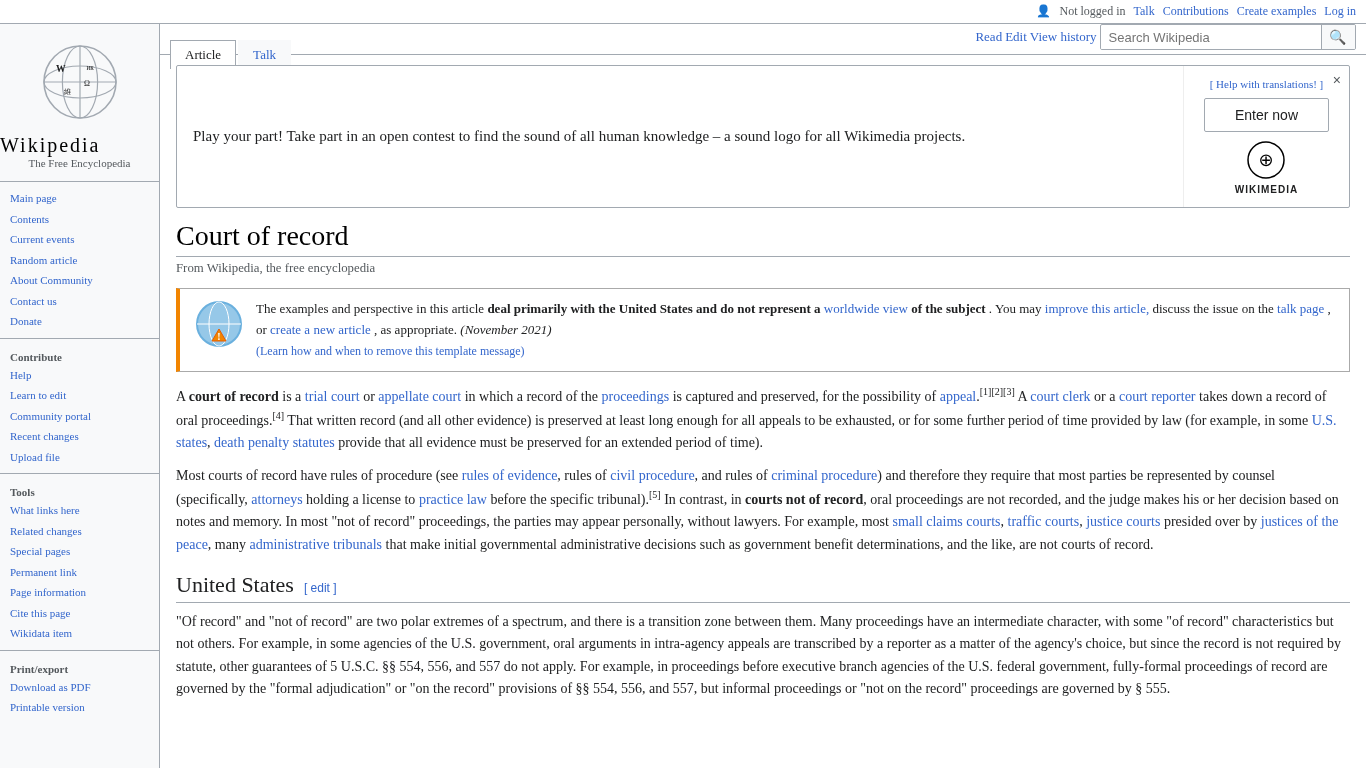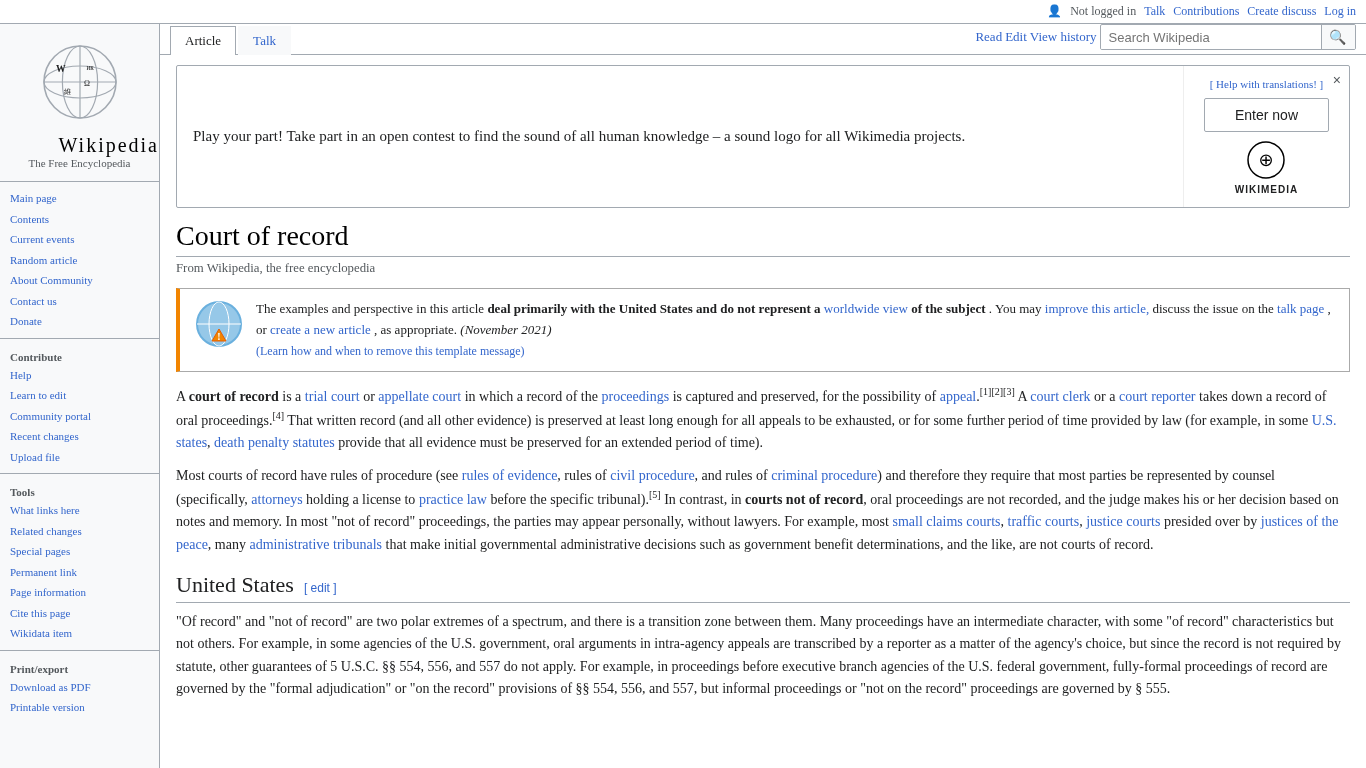--- a/index.html
+++ b/index.html
@@ -30,21 +30,21 @@
       border-right: 1px solid #a2a9b1;
       background: #f8f9fa;
       font-size: 12.8px;
     }
     .sidebar-logo {
       text-align: center;
       padding: 10px 0 8px;
     }
     .sidebar-logo svg { width: 80px; height: 80px; }
     .wiki-wordmark {
-      text-align: right;
+      text-align: left;
       font-family: 'Linux Libertine', Georgia, serif;
       font-size: 18px;
       font-weight: bold;
       color: #000;
       letter-spacing: 1px;
     }
     .wiki-tagline {
       text-align: center;
       font-size: 11px;
       color: #54595d;
@@ -87,21 +87,21 @@
     .tab {
       padding: 6px 14px;
       font-size: 13px;
       cursor: pointer;
       border: 1px solid transparent;
       border-bottom: none;
       margin-right: 2px;
       color: #3366cc;
       background: #f8f9fa;
       position: relative;
-      top: 1px;
+      top: 15px;
     }
     .tab.active {
       background: #fff;
       border-color: #a2a9b1;
       border-bottom-color: #fff;
       color: #202122;
     }
     .tabs-right {
       display: flex;
       align-items: center;
@@ -265,21 +265,21 @@
     sup { font-size: 10px; }
   </style>
 </head>
 <body>
 
 <div id="top-bar">
   <span>👤</span>
   <span style="color:#54595d;">Not logged in</span>
   <a href="#">Talk</a>
   <a href="#">Contributions</a>
-  <a href="#">Create discuss</a>
+  <a href="#">Create examples</a>
   <a href="#">Log in</a>
 </div>
 
 <div id="layout">
 
   <div id="sidebar">
     <div class="sidebar-logo">
       
       <svg viewBox="0 0 100 100" width="80" height="80">
         <circle cx="50" cy="50" r="45" fill="none" stroke="#a2a9b1" stroke-width="2"></circle>

